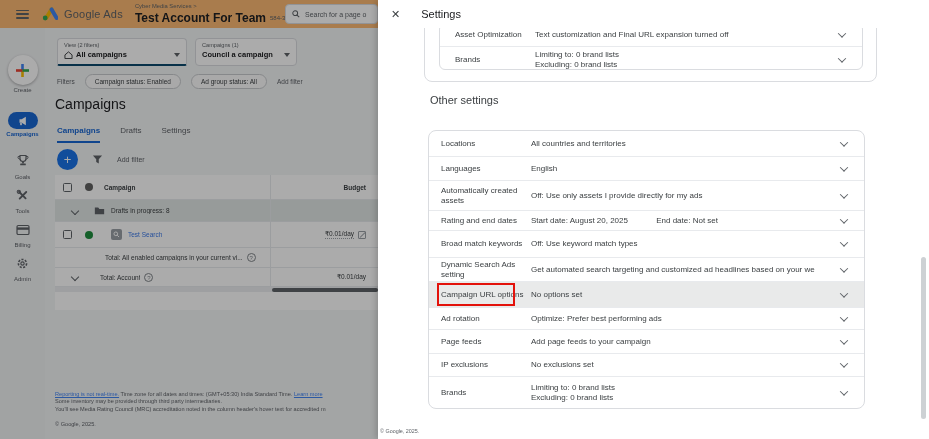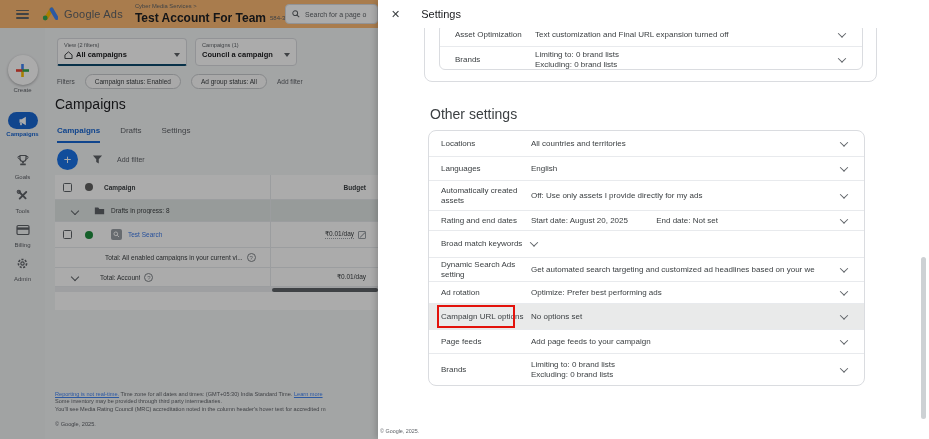--- a/index.html
+++ b/index.html
@@ -94,21 +94,21 @@
   .topcard-outer{position:absolute;left:46px;top:18px;width:453px;height:64px;border:1px solid #dadce0;border-radius:8px;background:#fff;}
   .topcard-inner{position:absolute;left:14px;top:4px;right:13px;bottom:11px;border:1px solid #dadce0;border-radius:6px;overflow:hidden;}
   .srow{display:flex;align-items:center;position:relative;border-top:1px solid #e8eaed;padding-left:12px;cursor:pointer;}
   .srow:first-child{border-top:none;}
   .srow .lab{width:90px;font-size:8px;line-height:10px;color:#3c4043;flex-shrink:0;}
   .srow .val{flex:1;font-size:8px;line-height:10px;color:#3c4043;white-space:nowrap;overflow:hidden;padding-right:4px;}
   .srow .val .vline{display:block;white-space:nowrap;}
   .srow .chev2{display:inline-block;width:6px;height:6px;border-right:1.4px solid #5f6368;border-bottom:1.4px solid #5f6368;transform:rotate(45deg) translate(-1px,-1px);margin-right:17px;flex-shrink:0;}
   .topcard-inner .srow{padding-left:15px;}
   .topcard-inner .srow .lab{width:80px;}
-  .other-title{position:absolute;left:52px;top:106px;font-size:14px;color:#3c4043;}
+  .other-title{position:absolute;left:52px;top:94px;font-size:11px;color:#3c4043;}
   .maincard{position:absolute;left:50px;top:130px;width:437px;border:1px solid #dadce0;border-radius:8px;background:#fff;overflow:hidden;}
   .srow.hl{background:#e9eaea;}
   .redbox{position:absolute;left:8px;top:1px;width:78px;height:23px;border:2px solid #e3120b;pointer-events:none;}
   .val2gap{margin-left:26px;}
   .panel-copyright{position:absolute;left:2px;top:428px;font-size:5.4px;color:#5f6368;}
   .vscroll-thumb{position:absolute;right:3px;top:257px;width:5px;height:162px;background:#cdd1d4;border-radius:3px;cursor:pointer;}
   .vscroll-up{position:absolute;right:3px;top:22px;width:0;height:0;border-left:3px solid transparent;border-right:3px solid transparent;border-bottom:4px solid #9aa0a6;cursor:pointer;}
 </style>
 </head>
 <body>
@@ -368,41 +368,47 @@
     <div class="srow" style="min-height:20px;">
       <div class="lab">Rating and end dates</div>
       <div class="val">
         <span>Start date: August 20, 2025</span>
         <span class="val2gap">End date: Not set</span>
       </div>
       <span class="chev2"></span>
     </div>
     <div class="srow" style="min-height:27px;">
       <div class="lab">Broad match keywords</div>
+      <div class="val">Off: Use keyword match types</div>
       <span class="chev2"></span>
     </div>
     <div class="srow" style="min-height:24px;">
       <div class="lab">Dynamic Search Ads setting</div>
       <div class="val">Get automated search targeting and customized ad headlines based on your we</div>
-      <span class="chev2"></span>
-    </div>
-    <div class="srow" style="min-height:22px;">
-      <div class="lab">Ad rotation</div>
-      <div class="val">Optimize: Prefer best performing ads</div>
       <span class="chev2"></span>
     </div>
     <div class="srow hl" style="min-height:26px;">
       <span class="redbox"></span>
       <div class="lab">Campaign URL options</div>
       <div class="val">No options set</div>
       <span class="chev2"></span>
     </div>
+    <div class="srow" style="min-height:22px;">
+      <div class="lab">Ad rotation</div>
+      <div class="val">Optimize: Prefer best performing ads</div>
+      <span class="chev2"></span>
+    </div>
     <div class="srow" style="min-height:24px;">
       <div class="lab">Page feeds</div>
       <div class="val">Add page feeds to your campaign</div>
+      <span class="chev2"></span>
+    </div>
+    <div class="srow" style="min-height:23px;">
+      <div class="lab">IP exclusions</div>
+      <div class="val">No exclusions set</div>
       <span class="chev2"></span>
     </div>
     <div class="srow" style="min-height:32px;">
       <div class="lab">Brands</div>
       <div class="val">
         <span class="vline">Limiting to: 0 brand lists</span>
         <span class="vline">Excluding: 0 brand lists</span>
       </div>
       <span class="chev2"></span>
     </div>

